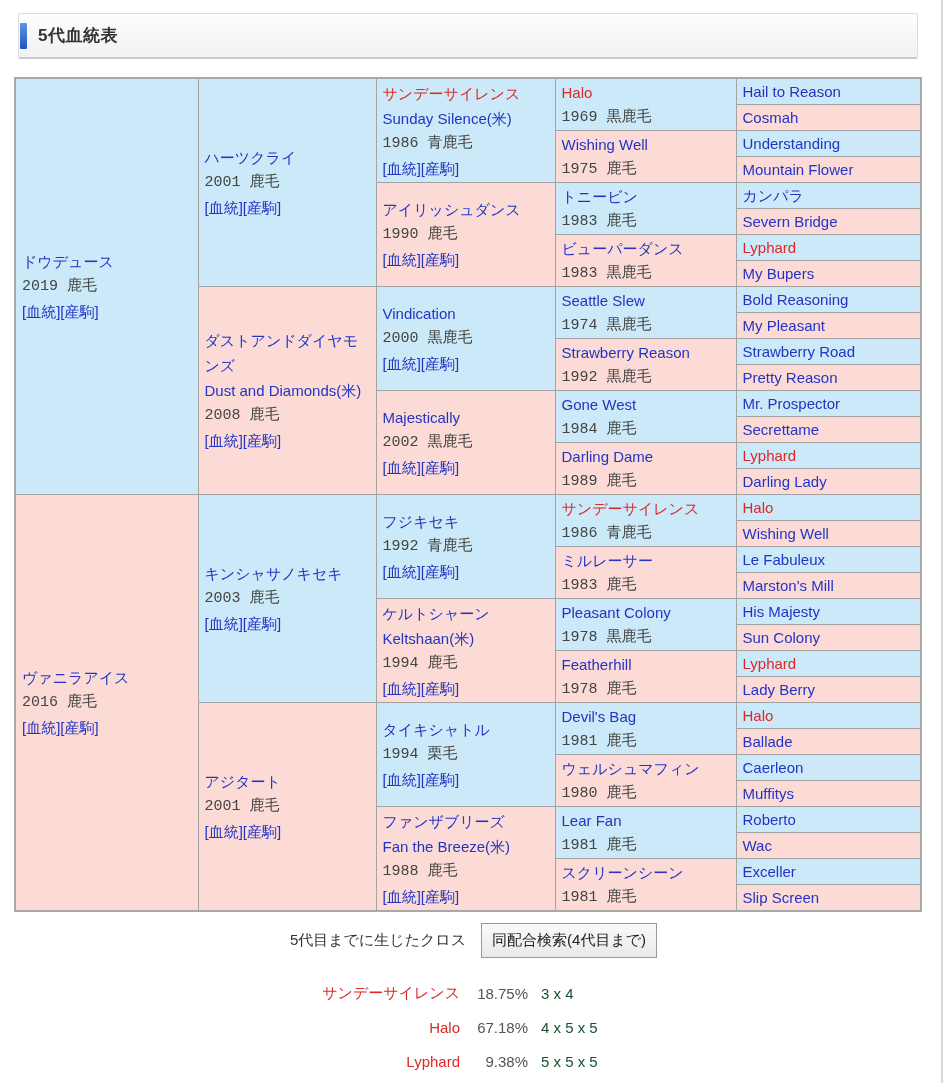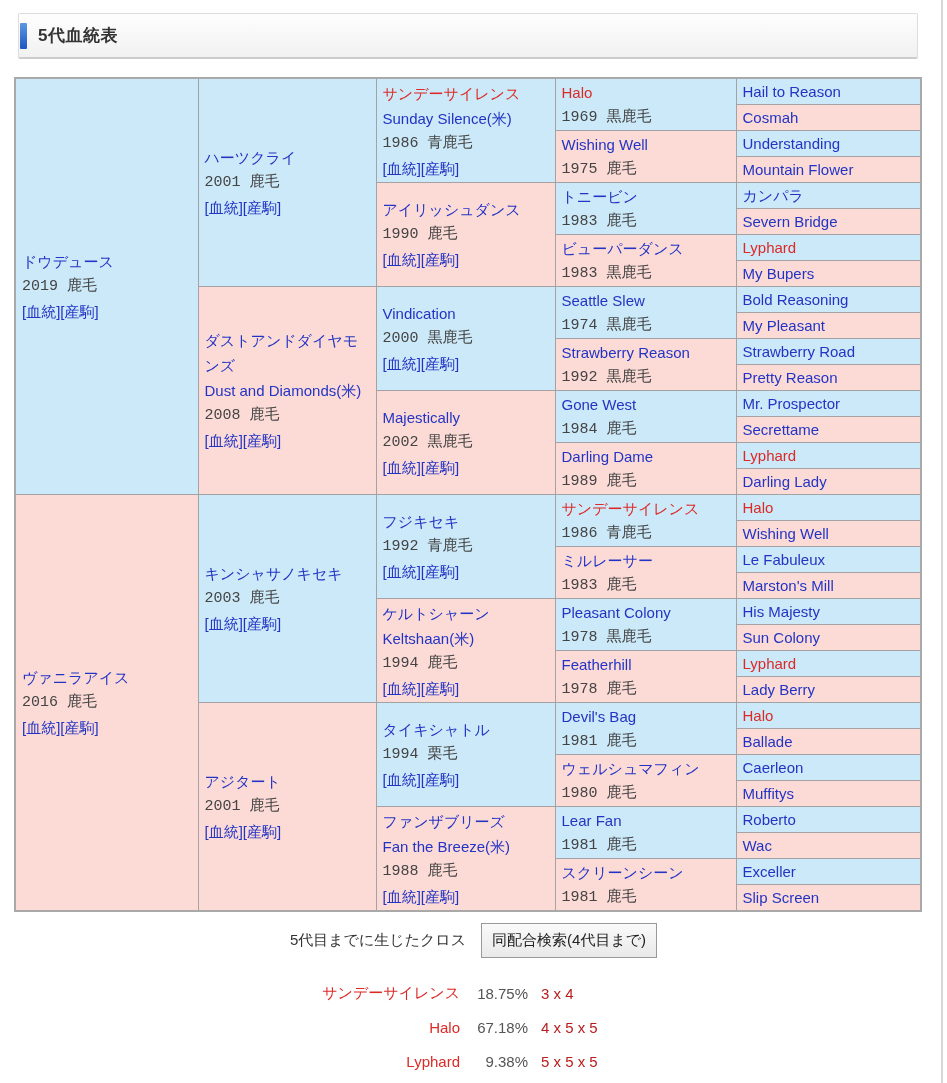--- a/index.html
+++ b/index.html
@@ -50,21 +50,21 @@
     border:1px solid #999; border-radius:0;
     padding:7px 10px; cursor:pointer;
   }
   table.cross-table {
     position:absolute; left:0; right:27px; top:976px; margin:0 auto;
     border-collapse:collapse; font-size:15px;
   }
   table.cross-table tr { height:34px; }
   td.cname { text-align:right; min-width:188px; padding-right:10px; }
   td.cpct  { text-align:right; min-width:58px; color:#555; }
-  td.cpat  { text-align:left;  min-width:110px; padding-left:13px; color:#b91c1c; }
+  td.cpat  { text-align:left;  min-width:110px; padding-left:13px; color:#14532d; }
 </style>
 </head>
 <body>
 
 <div class="page">
   <div class="right-rule"></div>
 
   <div class="section-header">
     <span class="accent-bar"></span>
     <h2 class="section-title">5代血統表</h2>

